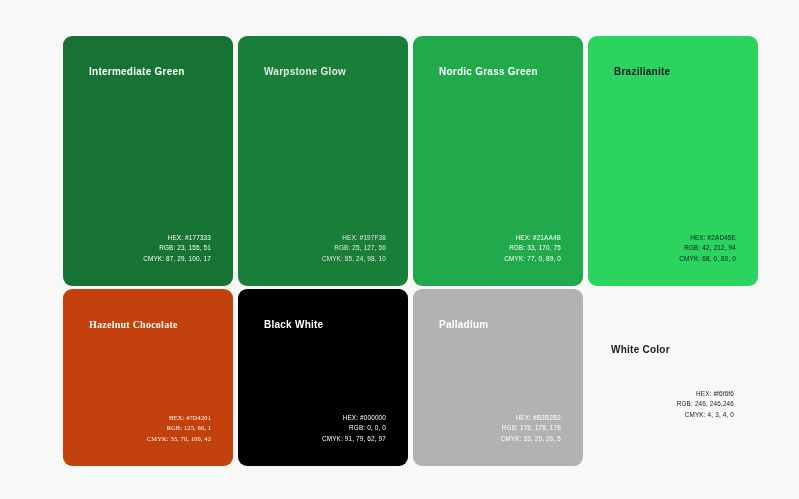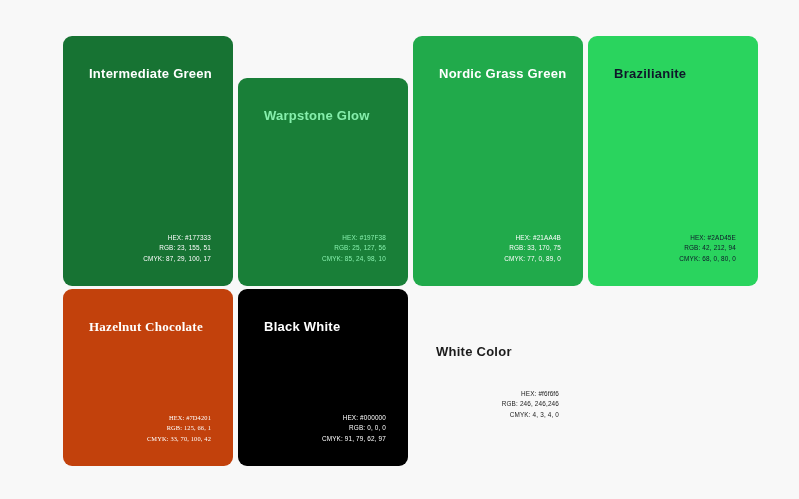--- a/index.html
+++ b/index.html
@@ -39,21 +39,21 @@
     box-sizing: border-box;
     overflow: hidden;
   }
   .swatch-card.plain {
     border-radius: 0;
   }
   .swatch-name {
     position: absolute;
     left: 26px;
     top: 30px;
-    font-size: 13px;
+    font-size: 10px;
     font-weight: bold;
     letter-spacing: 0.25px;
     white-space: nowrap;
   }
   .swatch-card.plain .swatch-name {
     left: 23px;
     top: 27px;
     margin-top: 28px;
   }
   .swatch-values {
@@ -82,21 +82,21 @@
 
     <div class="swatch-card" style="background: rgb(23, 115, 51); color: rgb(255, 255, 255);">
       <div class="swatch-name">Intermediate Green</div>
       <div class="swatch-values">
         <div>HEX: #177333</div>
         <div>RGB: 23, 155, 51</div>
         <div>CMYK: 87, 29, 100, 17</div>
       </div>
     </div>
 
-    <div class="swatch-card" style="background: rgb(25, 127, 56); color: #86efac; margin-top: 42px;">
+    <div class="swatch-card" style="background: rgb(25, 127, 56); color: #e5e5e5;">
       <div class="swatch-name">Warpstone Glow</div>
       <div class="swatch-values">
         <div>HEX: #197F38</div>
         <div>RGB: 25, 127, 56</div>
         <div>CMYK: 85, 24, 98, 10</div>
       </div>
     </div>
 
     <div class="swatch-card" style="background: rgb(33, 170, 75); color: rgb(255, 255, 255); padding-left: 48px;">
       <div class="swatch-name">Nordic Grass Green</div>
@@ -127,20 +127,28 @@
 
     <div class="swatch-card" style="background: rgb(0, 0, 0); color: rgb(255, 255, 255);">
       <div class="swatch-name">Black White</div>
       <div class="swatch-values">
         <div>HEX: #000000</div>
         <div>RGB: 0, 0, 0</div>
         <div>CMYK: 91, 79, 62, 97</div>
       </div>
     </div>
 
+    <div class="swatch-card" style="background: rgb(178, 178, 178); color: rgb(255, 255, 255);">
+      <div class="swatch-name">Palladium</div>
+      <div class="swatch-values">
+        <div>HEX: #B2B2B2</div>
+        <div>RGB: 178, 178, 178</div>
+        <div>CMYK: 33, 25, 26, 5</div>
+      </div>
+    </div>
 
     <div class="swatch-card plain" style="color: rgb(27, 27, 27);">
       <div class="swatch-name">White Color</div>
       <div class="swatch-values">
         <div>HEX: #f6f6f6</div>
         <div>RGB: 246, 246,246</div>
         <div>CMYK: 4, 3, 4, 0</div>
       </div>
     </div>
 

